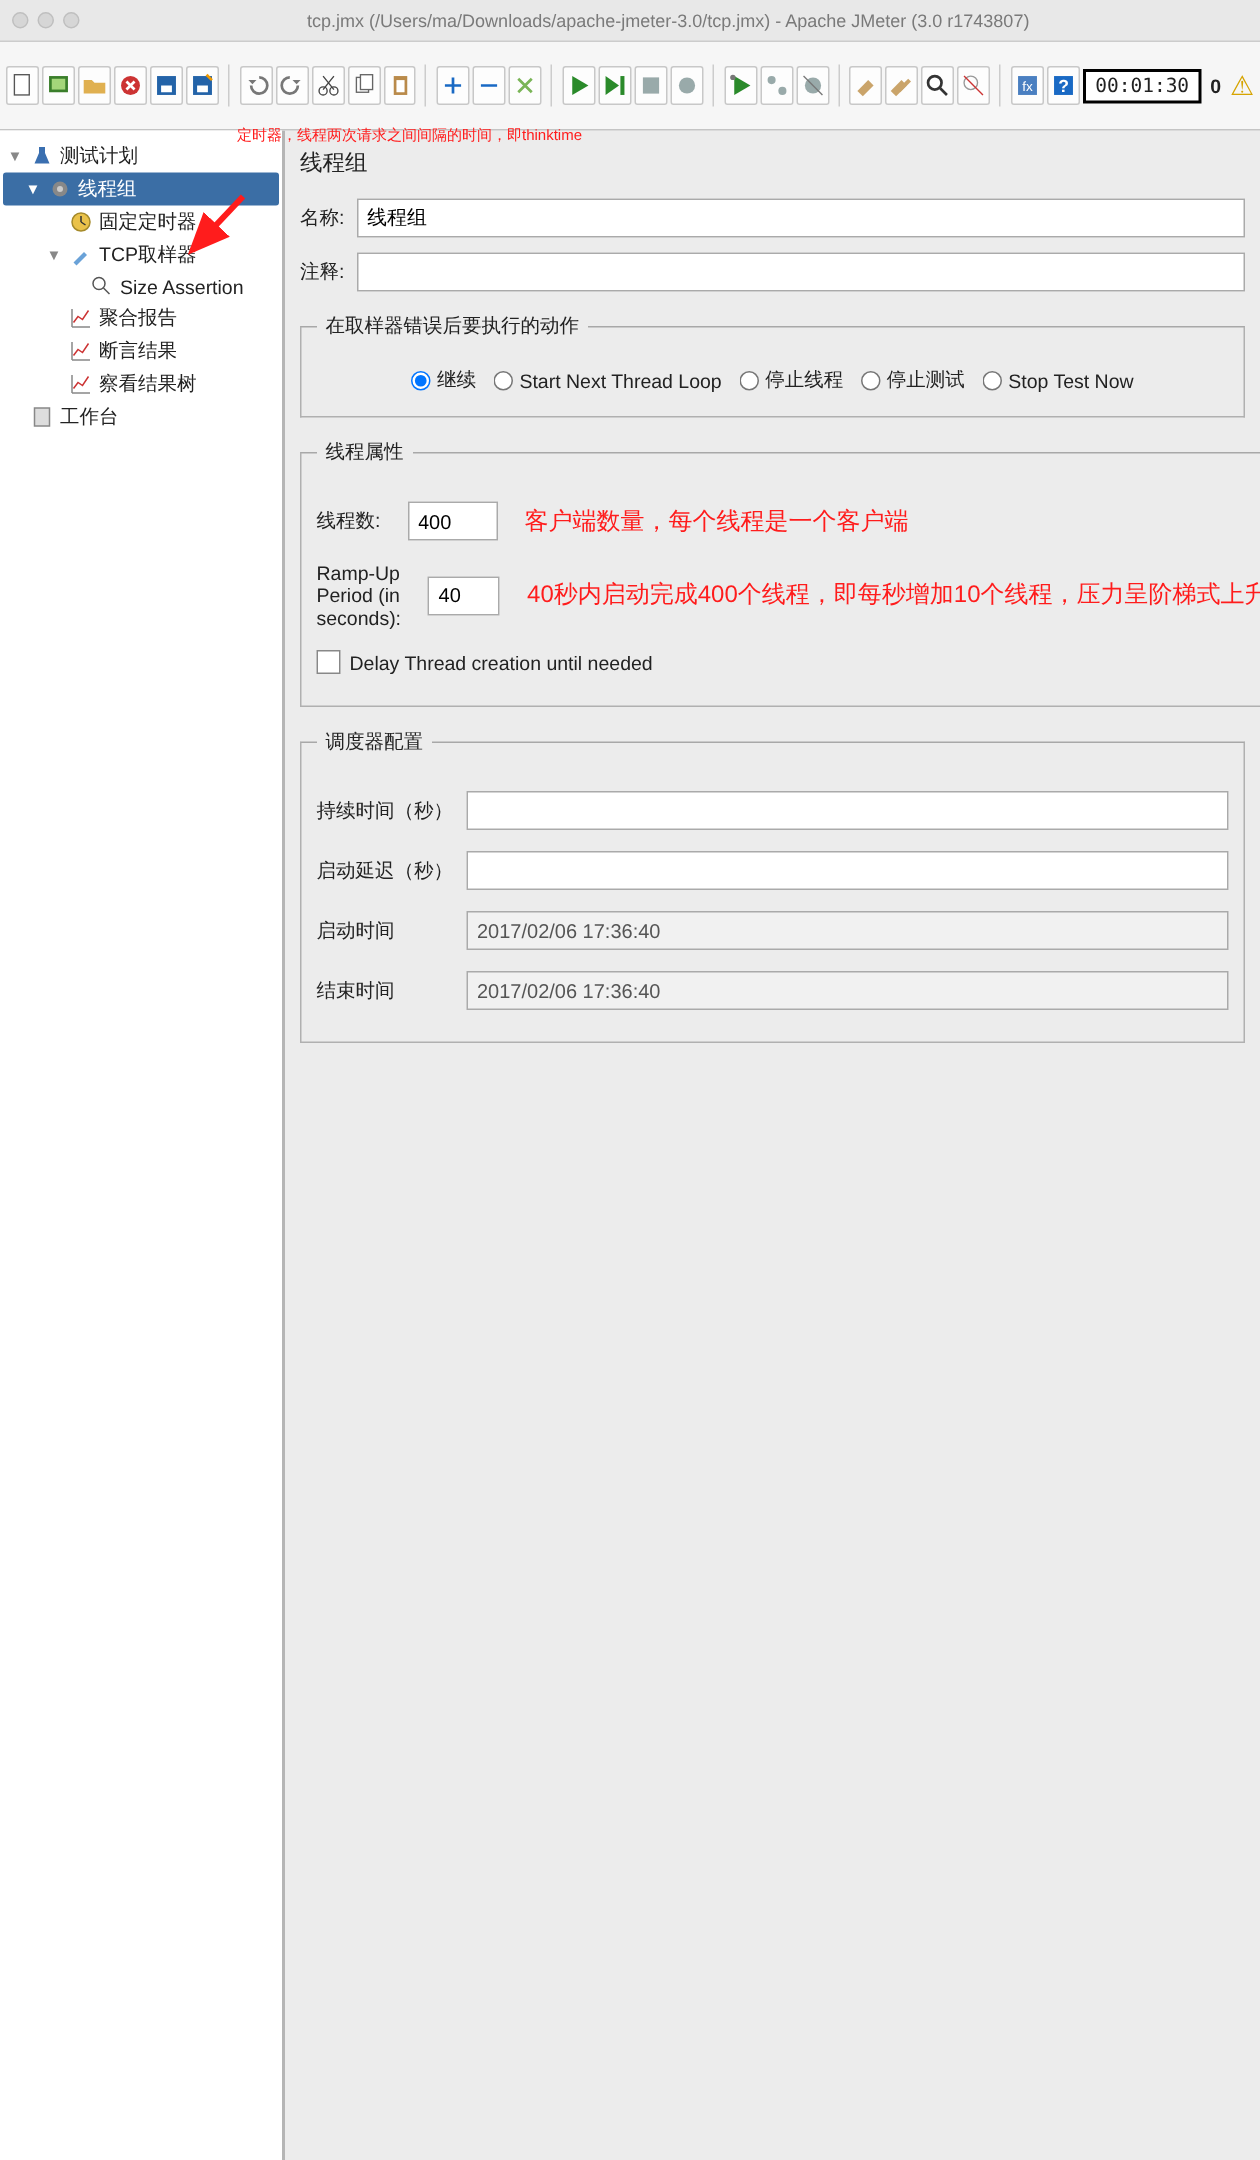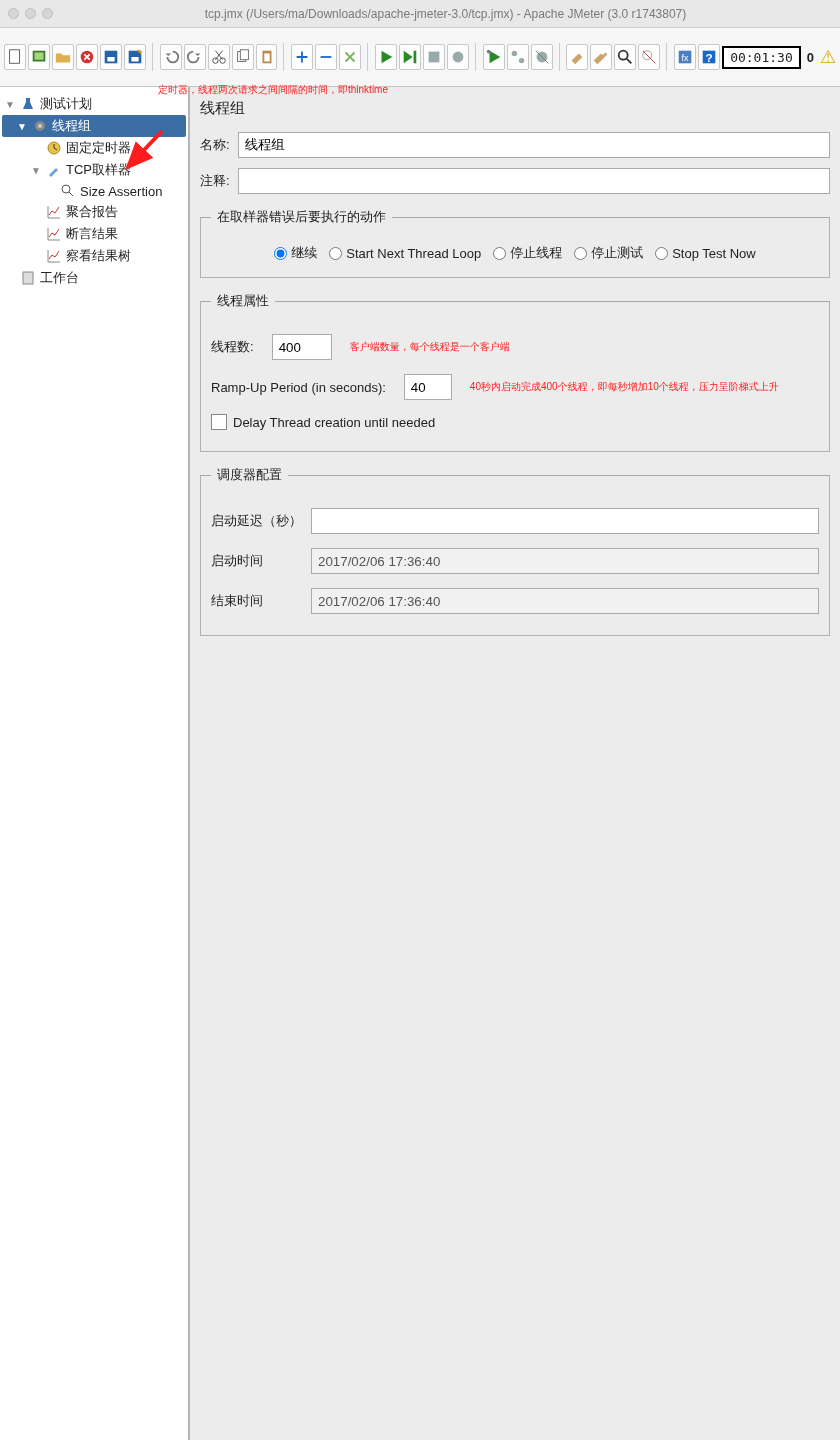--- a/index.html
+++ b/index.html
@@ -62,21 +62,21 @@
   flex:1; height:26px; background:#fff; border:1px solid #aaa; padding:0 6px;
 }
 fieldset{
   border:1px solid #b0b0b0; border-top:1px solid #a8a8a8; margin:14px 0 0 0; padding:10px 10px 7px 10px;
 }
 legend{ padding:0 6px; }
 .radio-row{ display:flex; justify-content:center; gap:12px; align-items:center; padding:8px 0;}
 .radio-row label{ display:flex;align-items:center;gap:4px; }
 .thread-row{ display:flex; align-items:center; gap:18px; margin:14px 0; }
 .thread-row input[type=text]{ height:26px; background:#fff; border:1px solid #aaa; padding:0 6px; }
-.note{ color:#ff1c1c; font-size:10px; white-space:nowrap; }
+.note{ color:#ff1c1c; font-size:16px; white-space:nowrap; }
 .cb-row{ display:flex;align-items:center;gap:6px; margin:14px 0; }
 .cb{ width:16px;height:16px;border:1px solid #888;background:#fff;display:inline-block;}
 .sched-row{ display:flex; align-items:center; gap:10px; margin:14px 0; }
 .sched-row input{ flex:1; height:26px;background:#fff;border:1px solid #aaa;padding:0 6px;}
 .sched-row input.disabled{ background:#f1f1f1; color:#555; }
 .sched-row .lab{ width:90px; white-space:nowrap; }
 </style>
 </head>
 <body>
 
@@ -417,20 +417,24 @@
 
       <div class="cb-row">
         <span class="cb"></span>
         <span>Delay Thread creation until needed</span>
       </div>
     </fieldset>
 
     <fieldset>
       <legend>调度器配置</legend>
       <div class="sched-row">
+        <span class="lab">持续时间（秒）</span>
+        <input type="text" value="" style="">
+      </div>
+      <div class="sched-row">
         <span class="lab">启动延迟（秒）</span>
         <input type="text" value="" style="">
       </div>
       <div class="sched-row">
         <span class="lab">启动时间</span>
         <input type="text" class="disabled" value="2017/02/06 17:36:40" style="">
       </div>
       <div class="sched-row">
         <span class="lab">结束时间</span>
         <input type="text" class="disabled" value="2017/02/06 17:36:40" style="">

